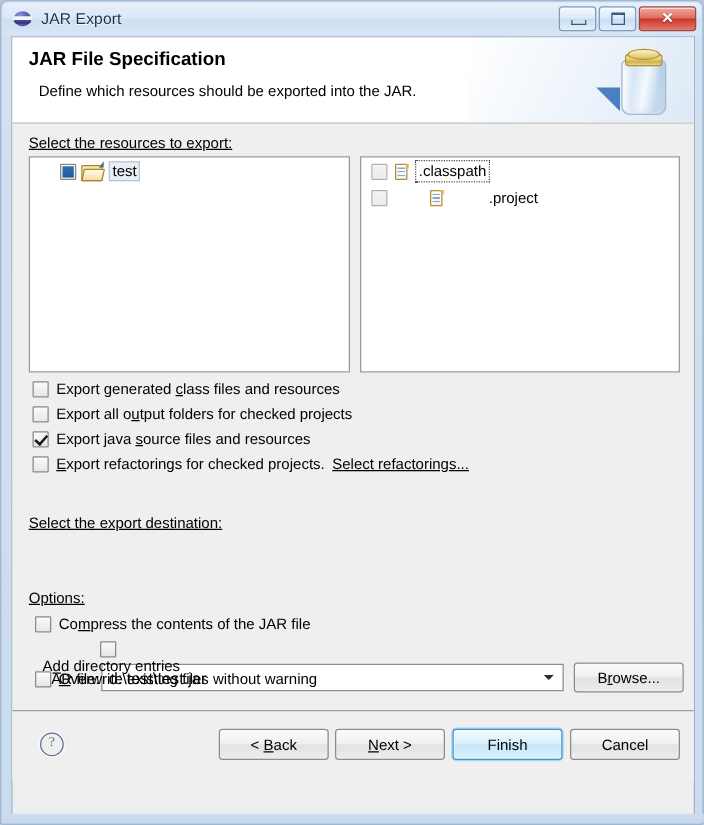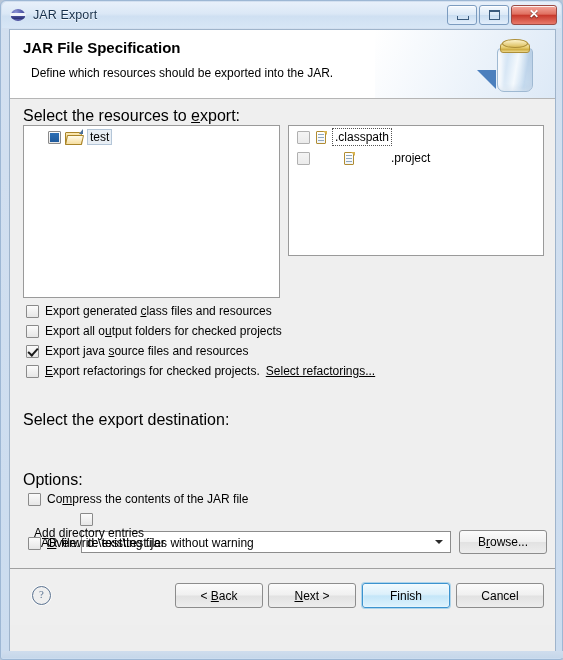--- a/index.html
+++ b/index.html
@@ -187,22 +187,23 @@
   }
 
   
   #body {
     position: relative;
     height: 526px;
     background: #efefef;
   }
   .section-label {
     position: absolute;
-    font-size: 16px;
+    font-size: 12px;
     color: #000;
+    text-decoration: underline;
   }
   .u { text-decoration: underline; }
 
   .tree-panel {
     position: absolute;
     background: #ffffff;
     border: 1px solid #9a9a9a;
     box-sizing: border-box;
     overflow: hidden;
   }
@@ -472,21 +473,21 @@
           <div class="cb grayfill"></div>
           <div class="folder-ico">
             <div class="back"></div>
             <div class="front"></div>
             <div class="arr"></div>
           </div>
           <div class="row-label selected">test</div>
         </div>
       </div>
 
-      <div class="tree-panel" id="right-tree" style="left:278px; top:26px; width:256px; height:131px;">
+      <div class="tree-panel" id="right-tree" style="left:278px; top:26px; width:256px; height:173px;">
         <div class="tree-row" style="padding-left:8px; margin-top:2px;">
           <div class="cb dis"></div>
           <div class="file-ico">
             <div class="page"></div>
             <div class="lines"></div>
             <div class="corner"></div>
           </div>
           <div class="row-label focused">.classpath</div>
         </div>
         <div class="tree-row" style="padding-left:8px; margin-top:3px;gap:28px;">

